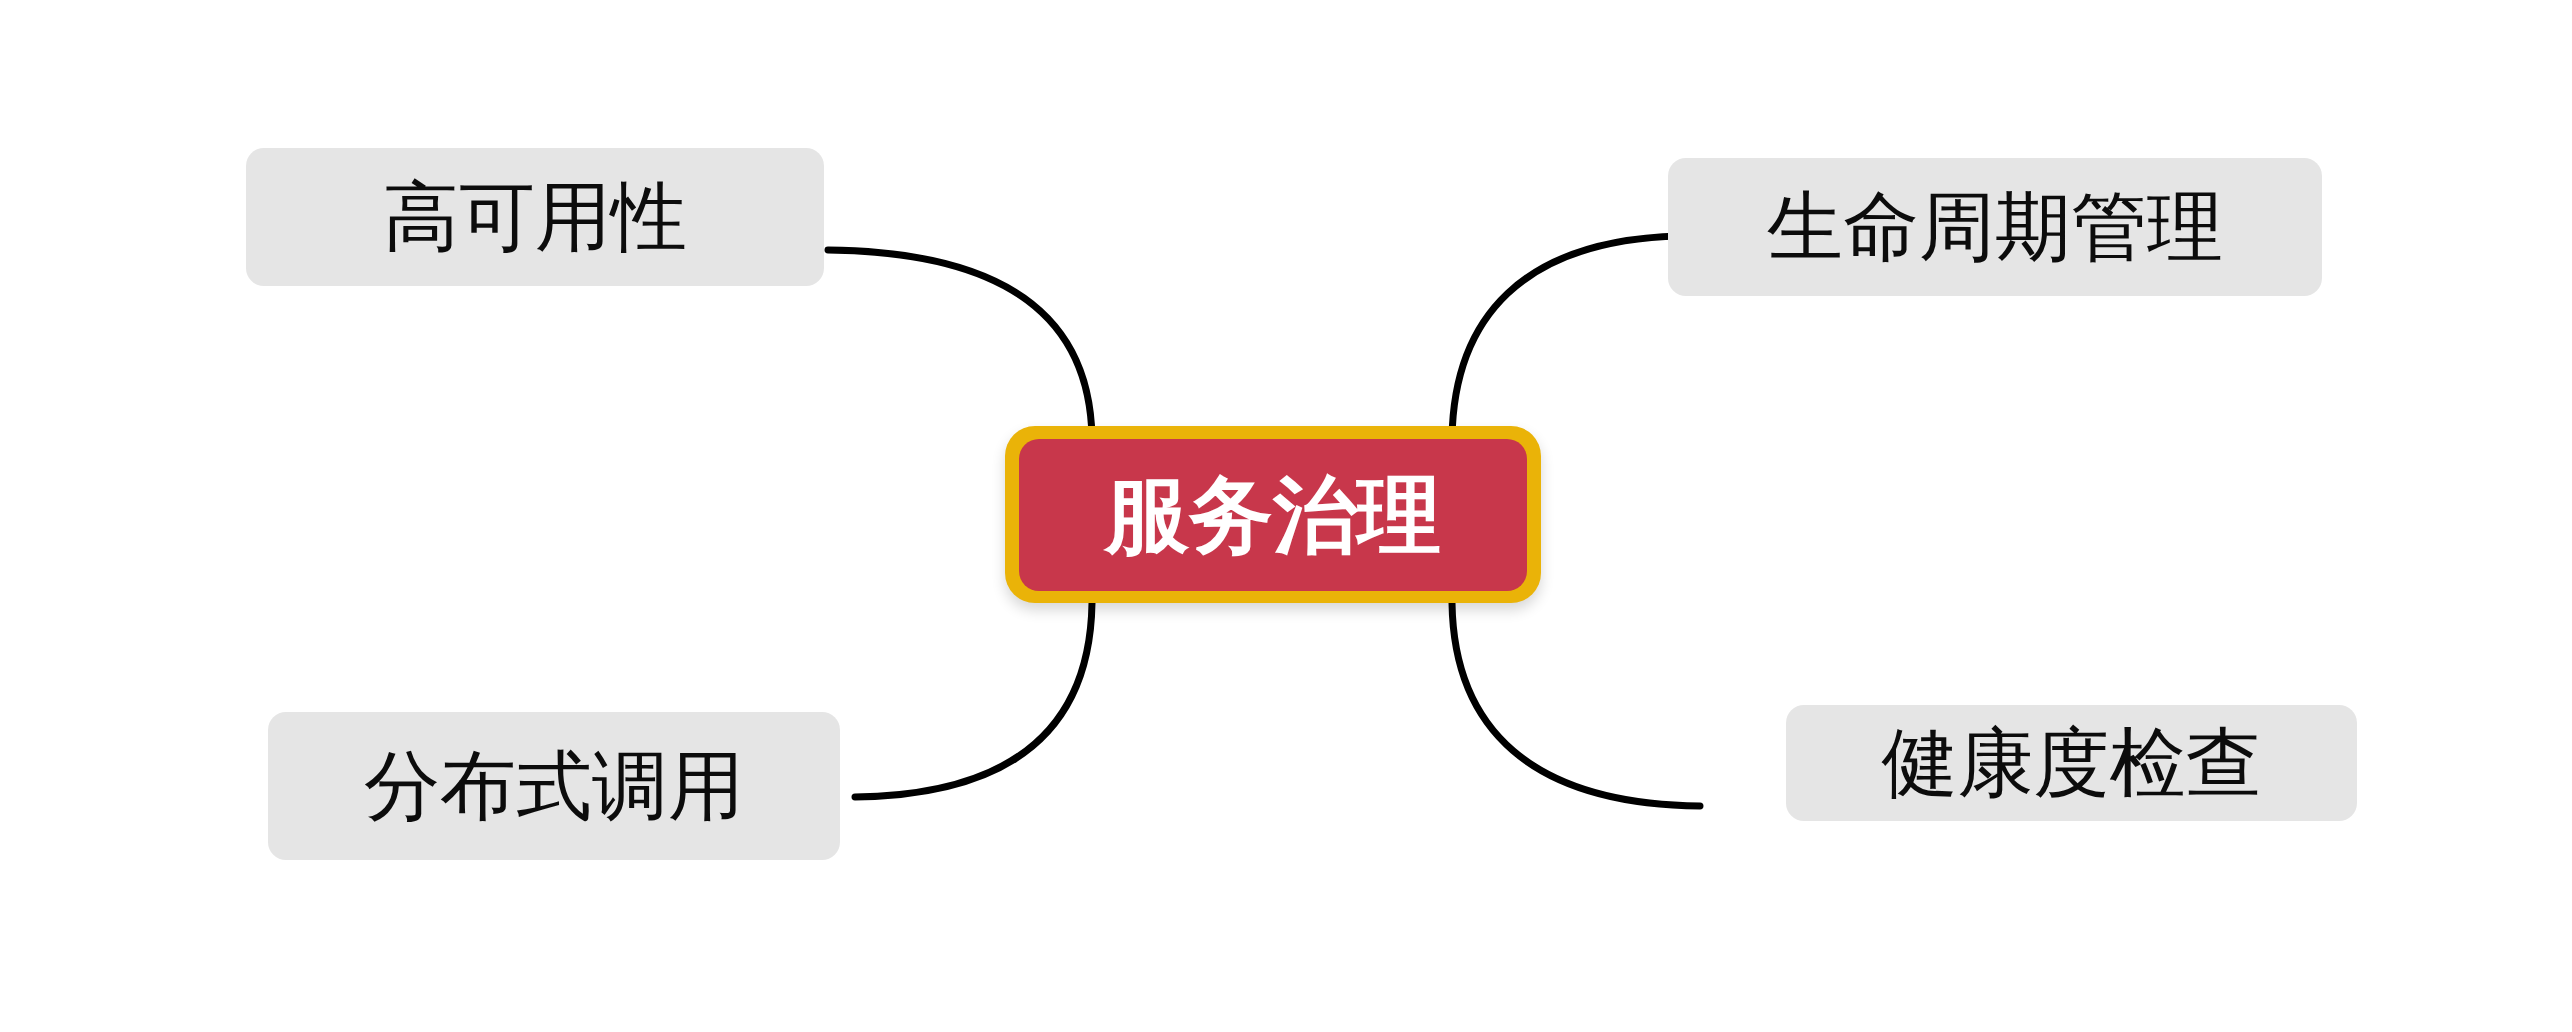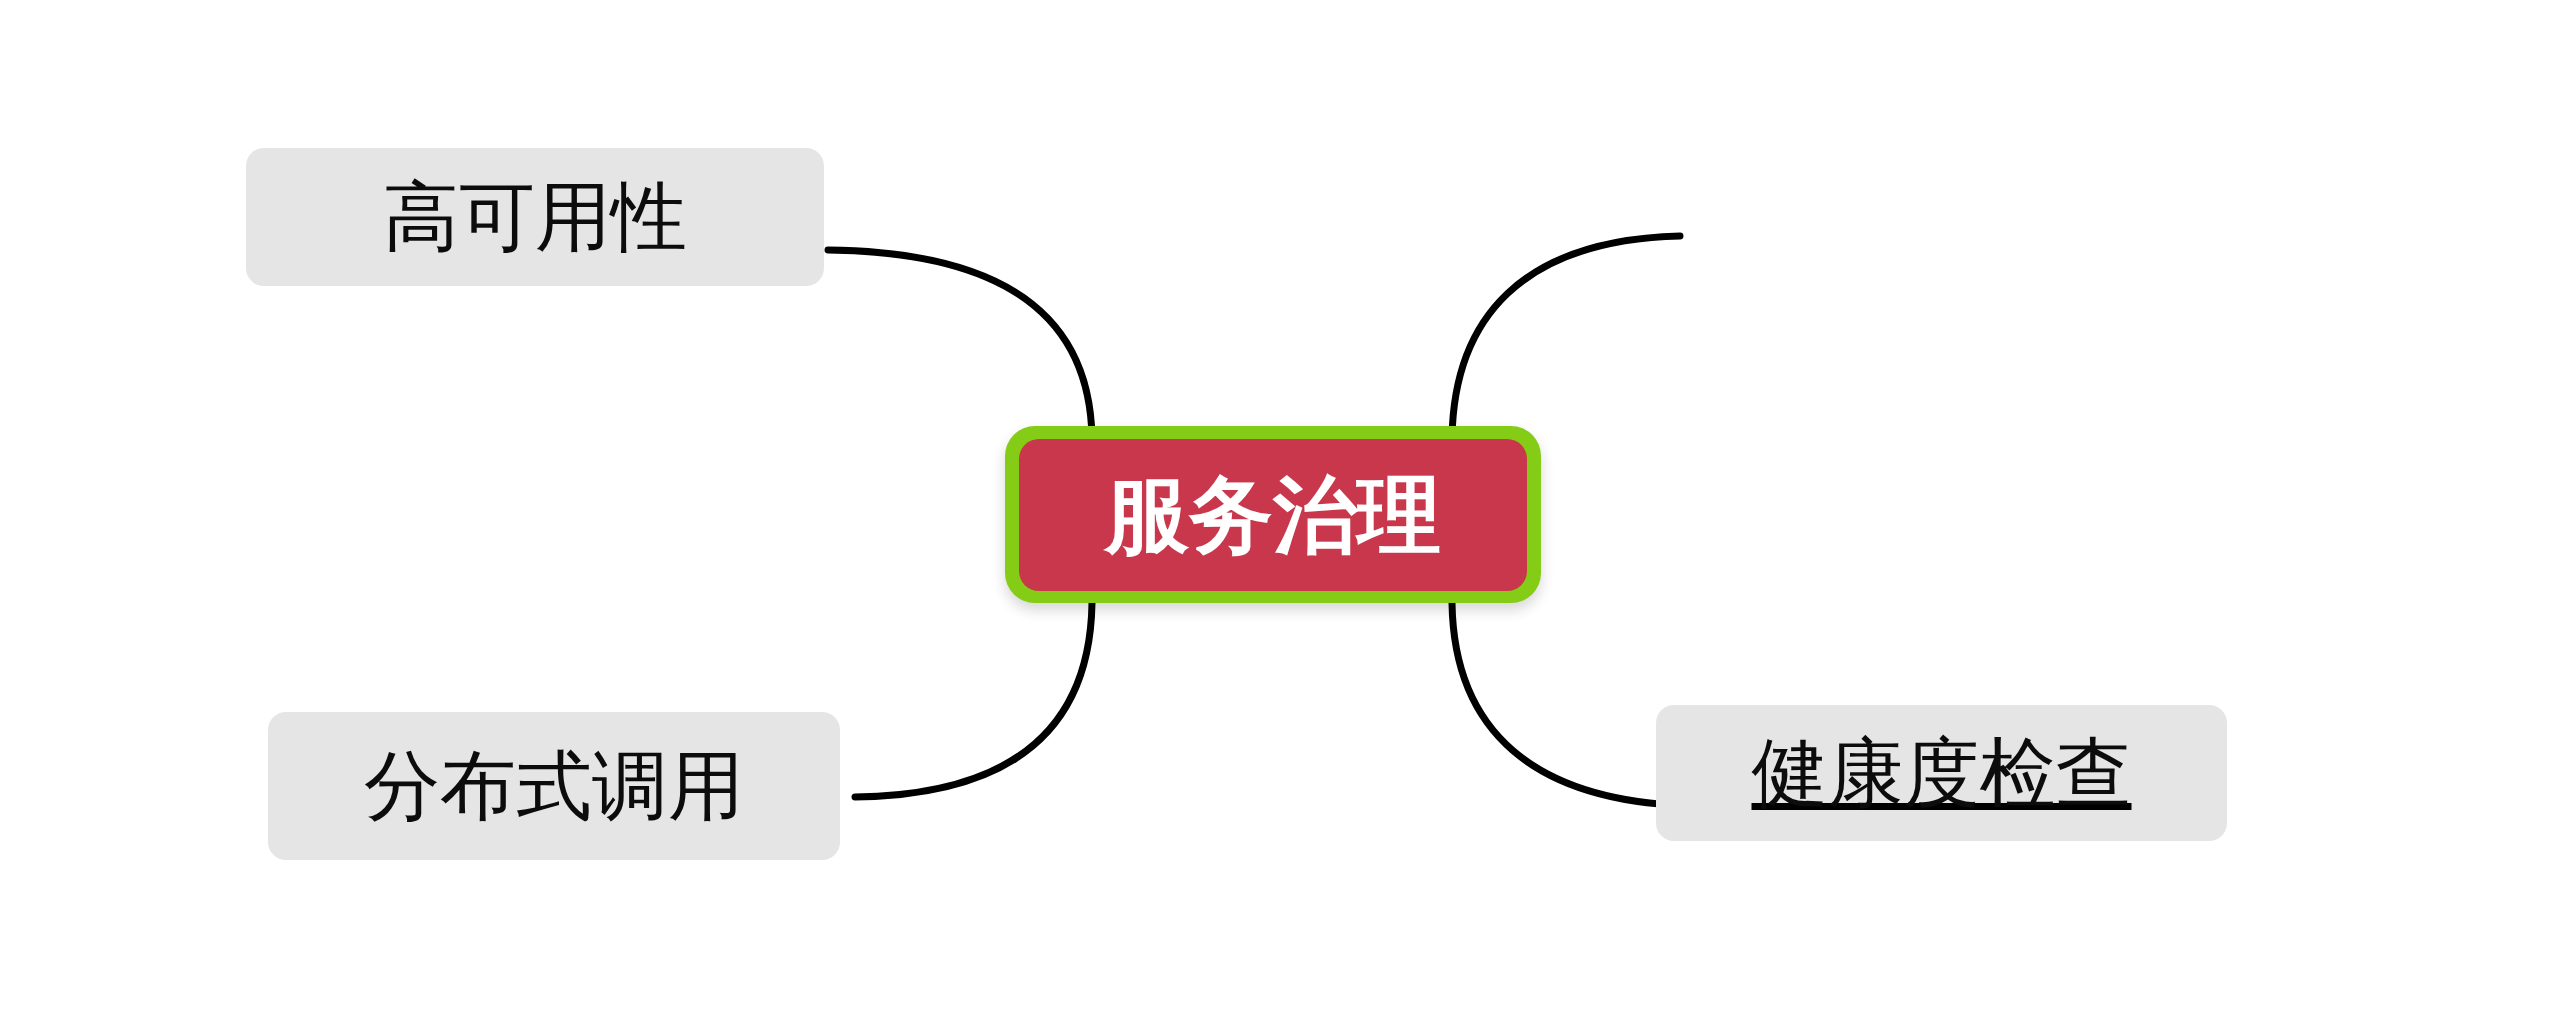--- a/index.html
+++ b/index.html
@@ -56,35 +56,34 @@
   }
   
   #node-lifecycle-management {
     left: 1668px;
     top: 158px;
     width: 654px;
     height: 138px;
   }
   
   #node-health-check {
-    left: 1656px;
+    left: 1786px;
     top: 705px;
     width: 571px;
-    height: 136px;
-    text-decoration: underline;
+    height: 116px;
   }
 
   
   #node-center-wrap {
     position: absolute;
     left: 1005px;
     top: 426px;
     width: 536px;
     height: 177px;
-    background: #84cc16;
+    background: #eab308;
     border-radius: 30px;
     box-shadow: 0 7px 14px rgba(0,0,0,0.16);
     box-sizing: border-box;
     display: flex;
     align-items: center;
     justify-content: center;
   }
   #node-center {
     width: 508px;
     height: 152px;
@@ -119,20 +118,23 @@
   </svg>
 
   <div class="branch-node" id="node-high-availability">
     <span class="branch-label">高可用性</span>
   </div>
 
   <div class="branch-node" id="node-distributed-invocation">
     <span class="branch-label">分布式调用</span>
   </div>
 
+  <div class="branch-node" id="node-lifecycle-management">
+    <span class="branch-label">生命周期管理</span>
+  </div>
 
   <div class="branch-node" id="node-health-check">
     <span class="branch-label">健康度检查</span>
   </div>
 
   <div id="node-center-wrap">
     <div id="node-center">
       <span id="center-label">服务治理</span>
     </div>
   </div>

